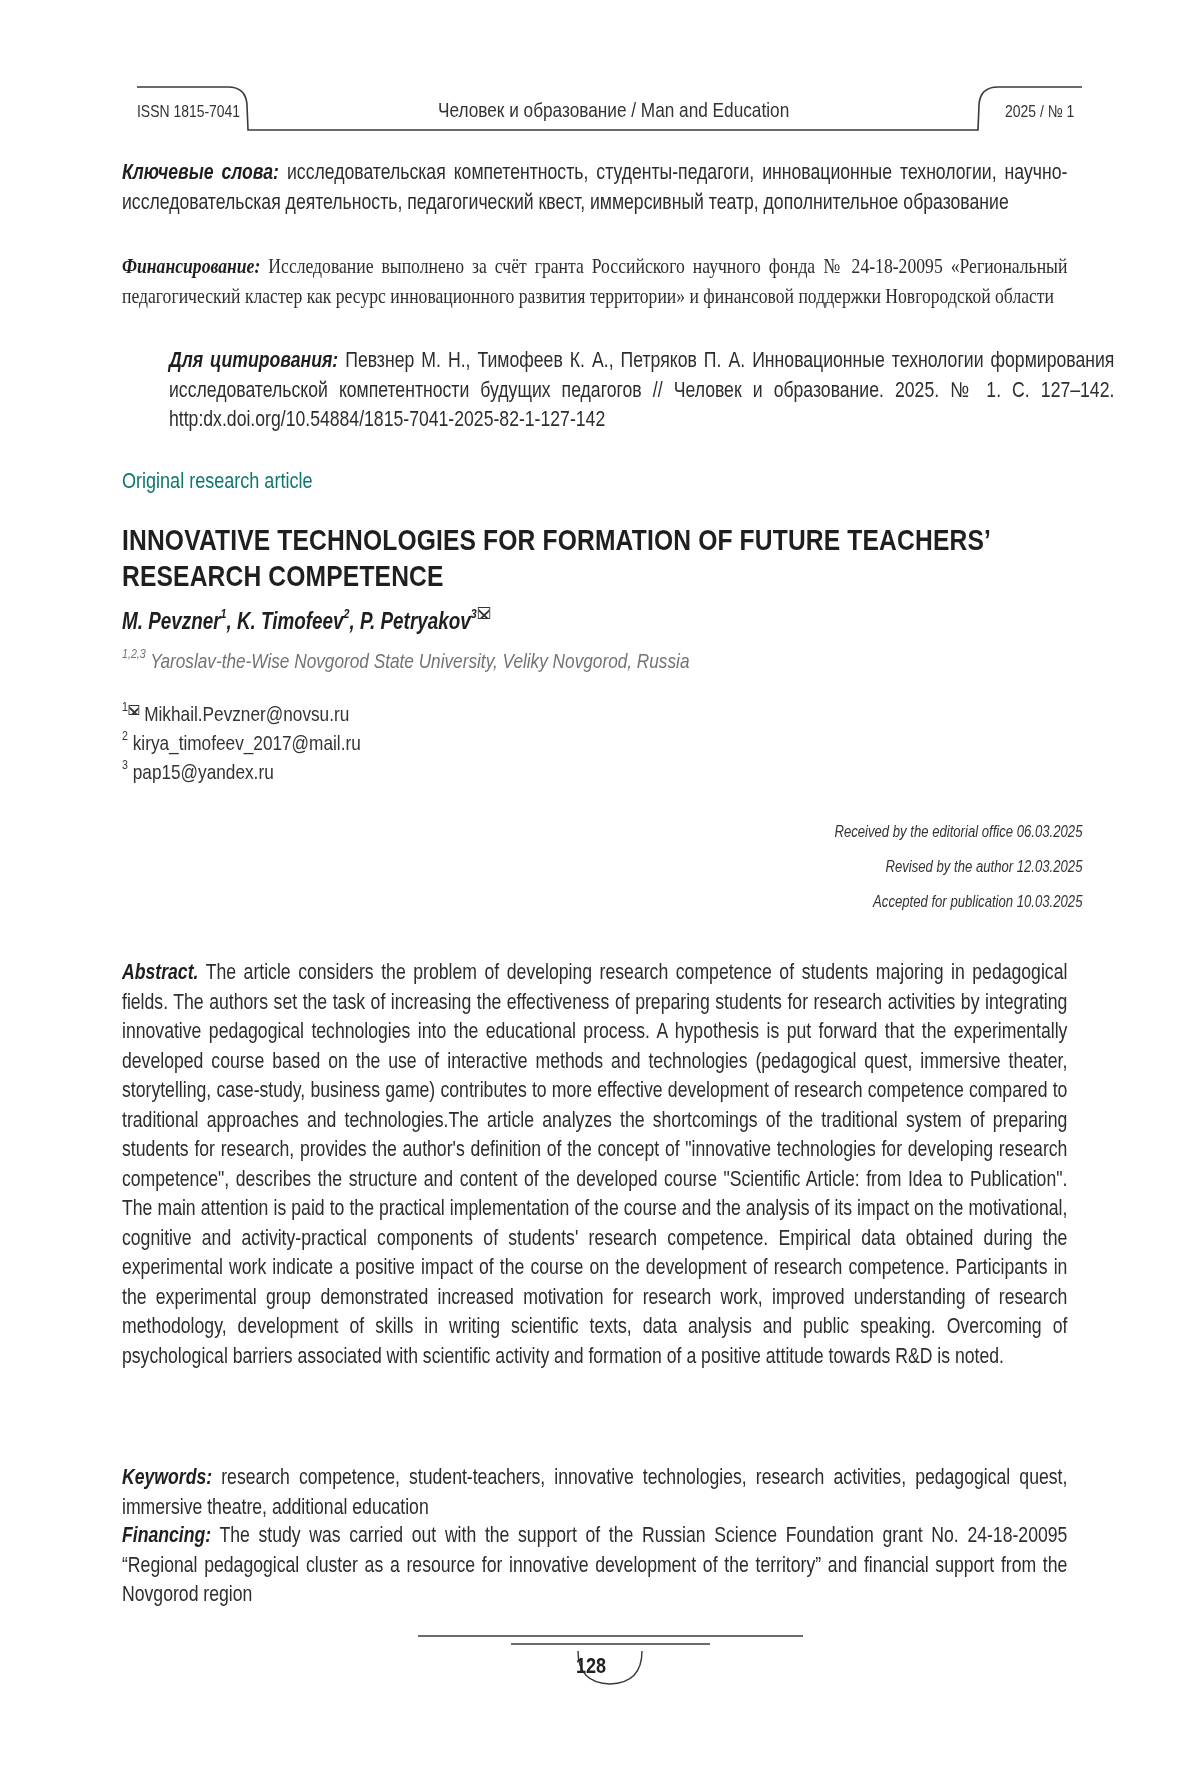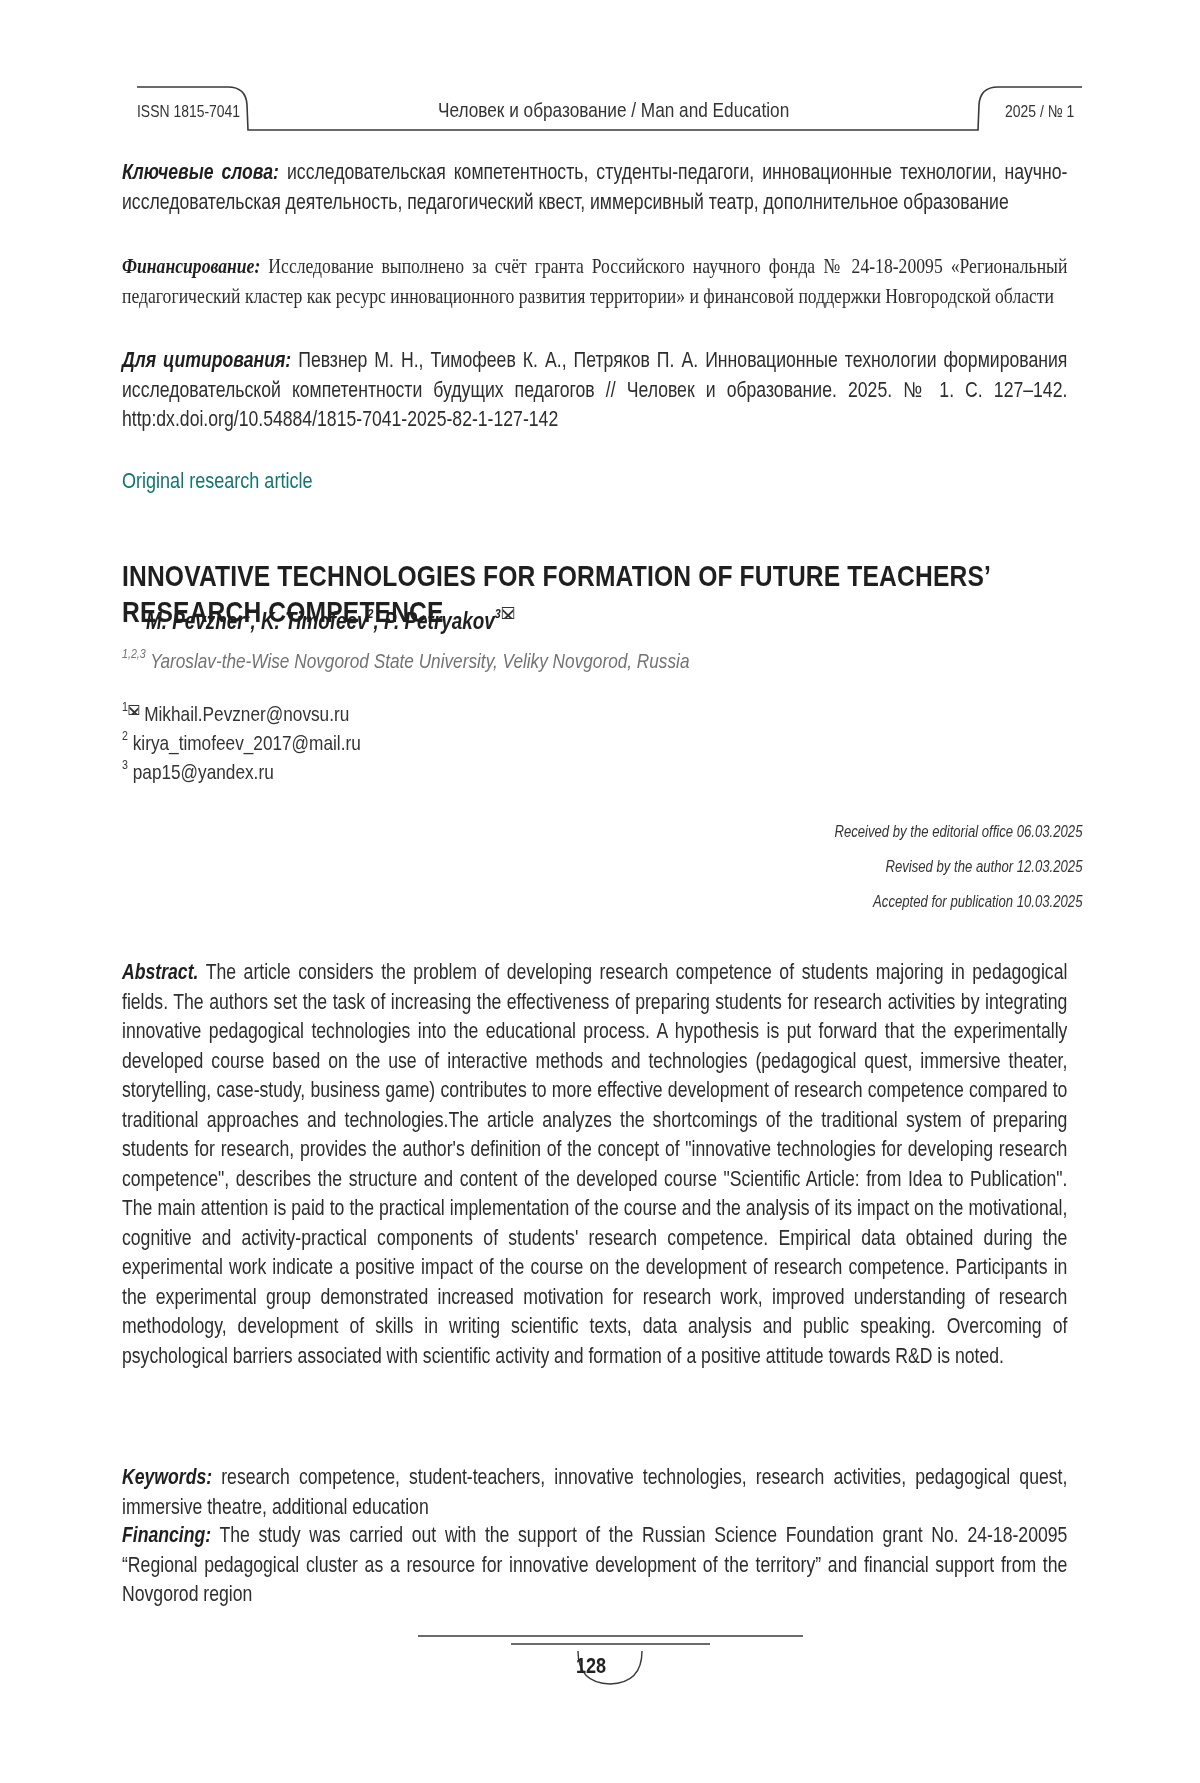--- a/index.html
+++ b/index.html
@@ -40,39 +40,37 @@
       text-align: justify;
       color: #2d2d2d;
     }
     .lbl {
       font-weight: bold;
       font-style: italic;
       color: #1f1f1f;
     }
     .ru-kw { top: 158px; }
     .ru-fin { top: 252px; font-family: Liberation Serif, serif; }
-    .ru-cite { top: 346px; }
+    .ru-cite { top: 346px; margin-left: 47px; }
 
     .article-type { top: 468px; font-size: 22px; color: #0f766e; }
     .article-title {
       top: 522px;
       font-size: 30px;
       line-height: 36px;
       font-weight: bold;
       color: #1f1f1f;
       letter-spacing: 0.2px;
-      margin-top: 36px;
     }
     .authors {
       top: 607px;
       font-size: 23px;
       font-weight: bold;
       font-style: italic;
       color: #1f1f1f;
-      margin-left: 24px;
     }
     .authors sup, .aff sup, .email sup {
       font-size: 13px;
       font-weight: normal;
       position: relative;
       top: -2px;
     }
     .authors sup { font-weight: bold; }
     .env-icon {
       display: inline-block;

